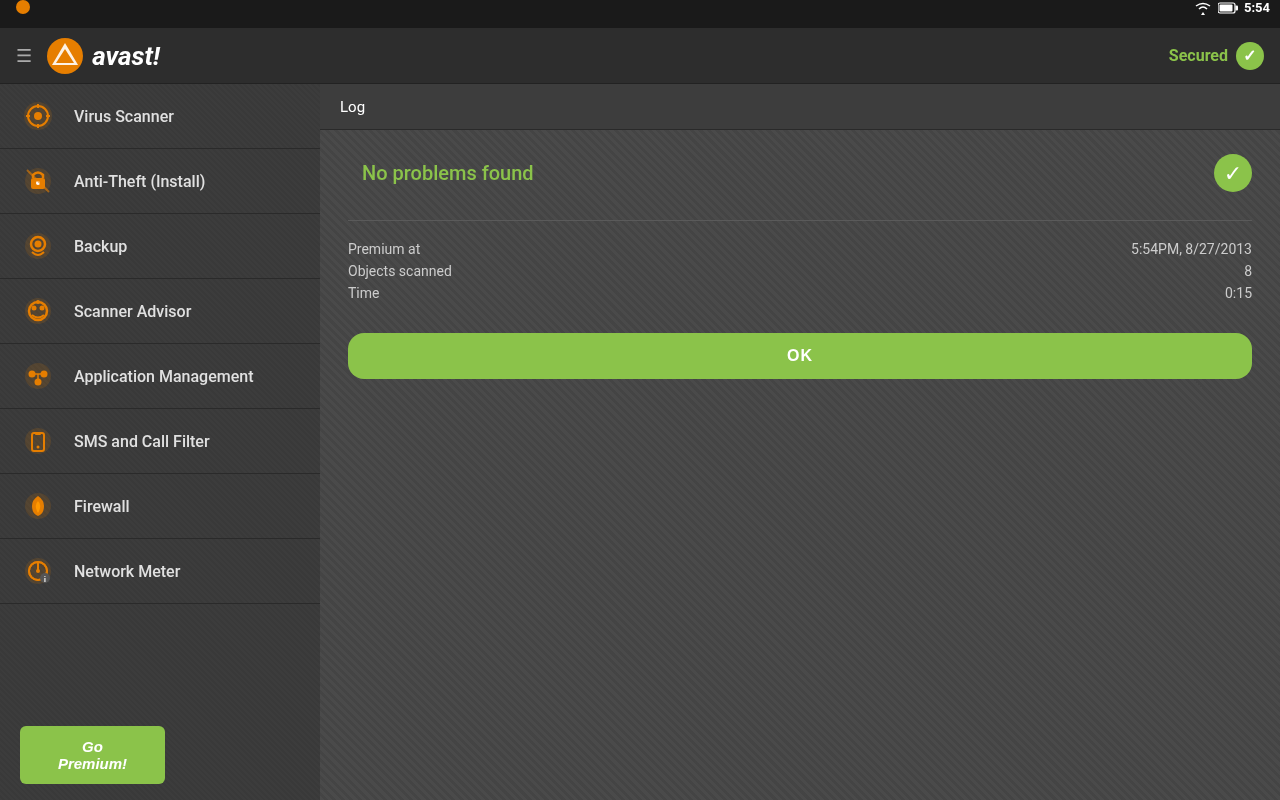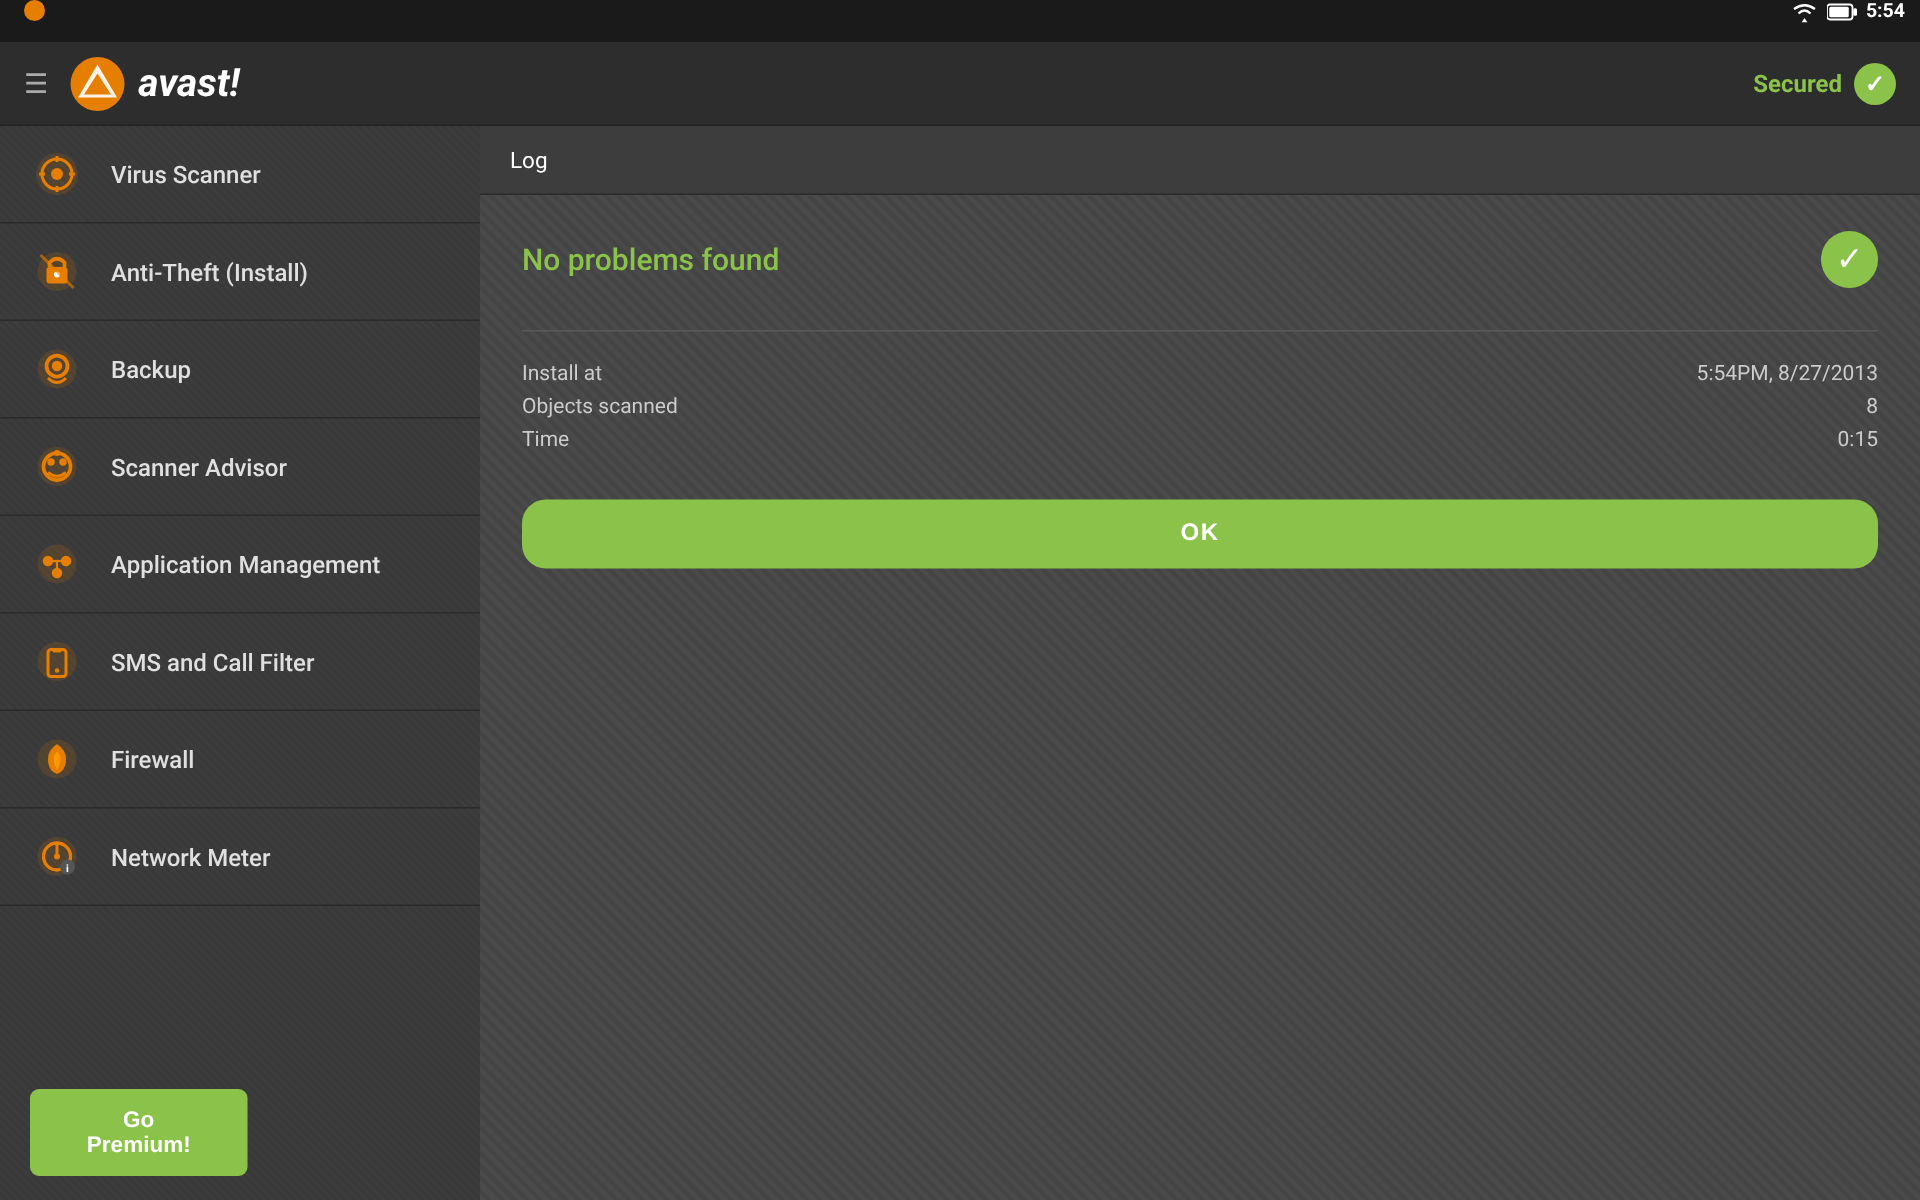--- a/index.html
+++ b/index.html
@@ -139,20 +139,21 @@
     .premium-btn {
       background: #8bc34a;
       color: white;
       border: none;
       border-radius: 6px;
       padding: 12px 28px;
       font-size: 15px;
       font-weight: bold;
       cursor: pointer;
       width: 145px;
+      font-style: italic;
     }
 
     
     .content-area {
       flex: 1;
       background: #4a4a4a;
       background-image: repeating-linear-gradient(
         45deg,
         transparent,
         transparent 3px,
@@ -181,20 +182,21 @@
     .no-problems-row {
       display: flex;
       align-items: center;
       justify-content: space-between;
       margin-bottom: 28px;
     }
     .no-problems-text {
       color: #8bc34a;
       font-size: 20px;
       font-weight: 500;
+      margin-left: 14px;
     }
     .check-circle-large {
       width: 38px;
       height: 38px;
       background: #8bc34a;
       border-radius: 50%;
       display: flex;
       align-items: center;
       justify-content: center;
       color: white;
@@ -404,21 +406,21 @@
       <span class="content-header-title">Log</span>
     </div>
     <div class="content-body">
       <div class="no-problems-row">
         <span class="no-problems-text">No problems found</span>
         <div class="check-circle-large">✓</div>
       </div>
       <div class="divider"></div>
       <div class="info-grid">
         <div class="info-row">
-          <span class="info-label">Install at</span>
+          <span class="info-label">Premium at</span>
           <span class="info-value">5:54PM, 8/27/2013</span>
         </div>
         <div class="info-row">
           <span class="info-label">Objects scanned</span>
           <span class="info-value">8</span>
         </div>
         <div class="info-row">
           <span class="info-label">Time</span>
           <span class="info-value">0:15</span>
         </div>

